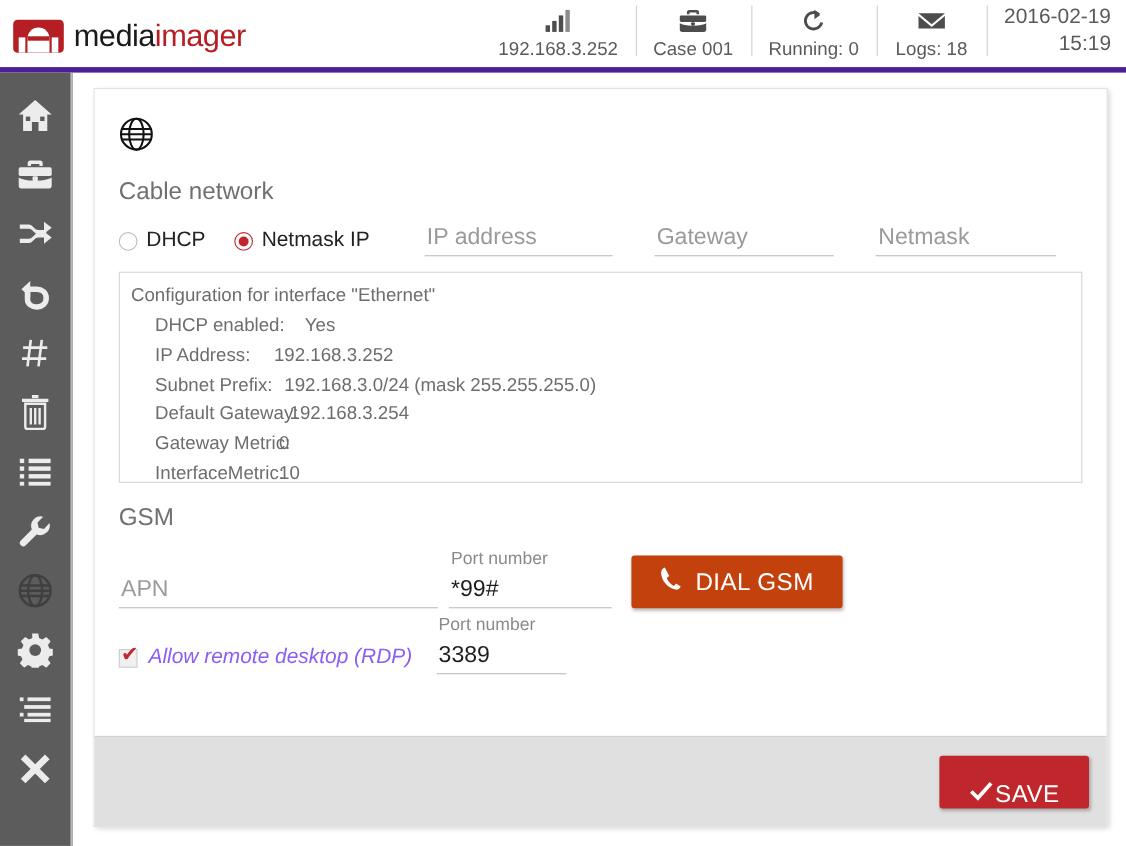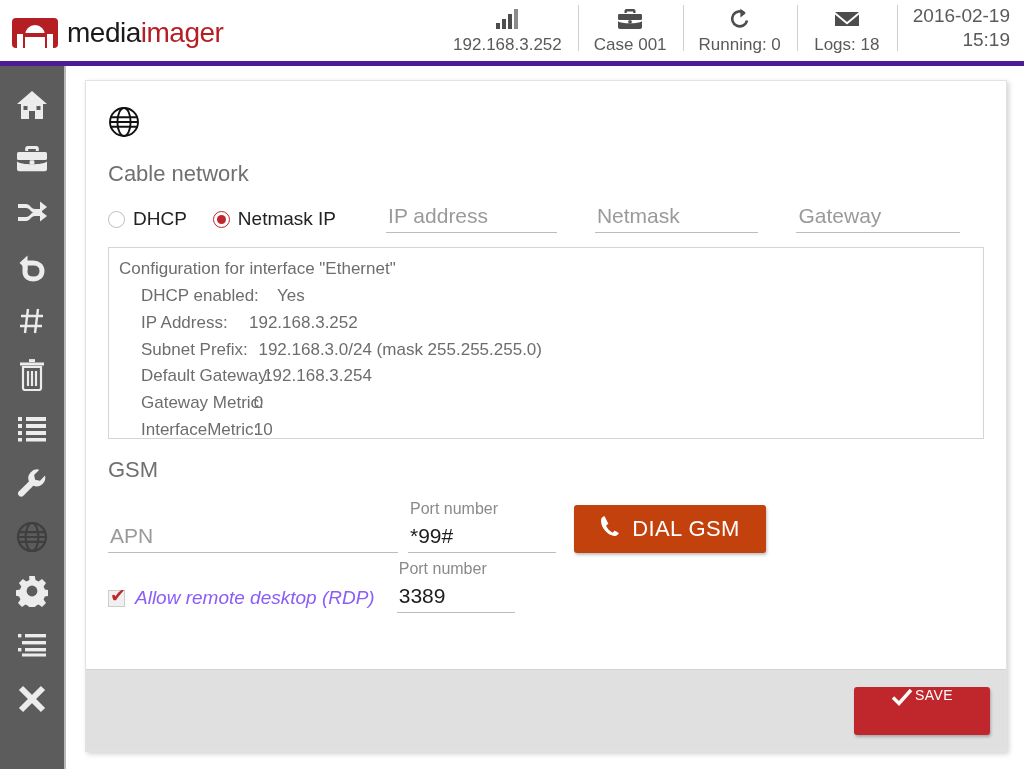--- a/index.html
+++ b/index.html
@@ -231,25 +231,25 @@
   #f-port { width: 118px; margin-left: 22px; }
 
   
   #card-footer {
     height: 82px; background: #e0e0e0;
     border-top: 1px solid #d2d2d2;
     display: flex; align-items: center; justify-content: flex-end;
     padding-right: 16px;
   }
   .save-btn {
-    display: flex; align-items: flex-start; justify-content: center; gap: 2px;
+    display: flex; align-items: flex-end; justify-content: center; gap: 2px;
     width: 136px; height: 48px;
     background: #c0272d; color: #fff;
     border: none; border-radius: 3px;
-    font-size: 14px; letter-spacing: 0.4px;
+    font-size: 22px; letter-spacing: 0.4px;
     box-shadow: 1px 2px 3px rgba(0,0,0,0.25);
     cursor: pointer;
     font-family: "Liberation Sans", sans-serif;
   }
 </style>
 </head>
 <body>
 
 <div id="app">
 
@@ -469,26 +469,26 @@
 
         <div class="radio-opt">
           <span class="radio-dot on"></span>
           <span class="radio-label">Netmask IP</span>
         </div>
 
         <div class="field" id="f-ip">
           <div class="fv">IP address</div>
         </div>
 
+        <div class="field" id="f-gw">
+          <div class="fv">Gateway</div>
+        </div>
+
         <div class="field" id="f-nm">
           <div class="fv">Netmask</div>
-        </div>
-
-        <div class="field" id="f-gw">
-          <div class="fv">Gateway</div>
         </div>
       </div>
 
       <div class="config-box">
         <div class="config-title">Configuration for interface "Ethernet"</div>
 
         <div class="config-line">
           <span class="ck">DHCP enabled:</span>
           <span class="cv">      Yes</span>
         </div>

